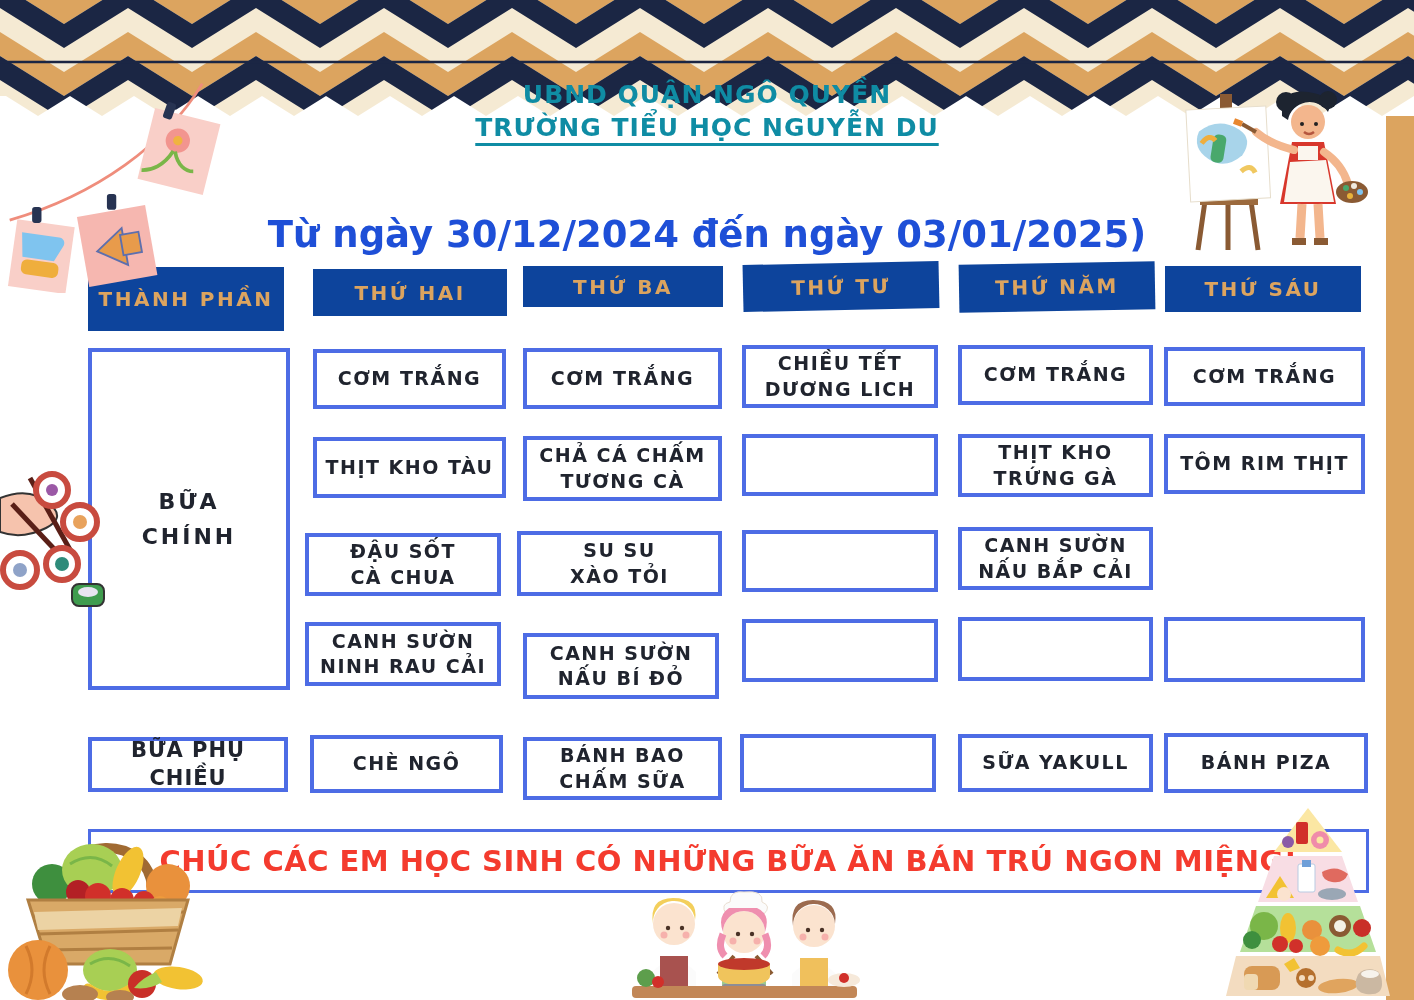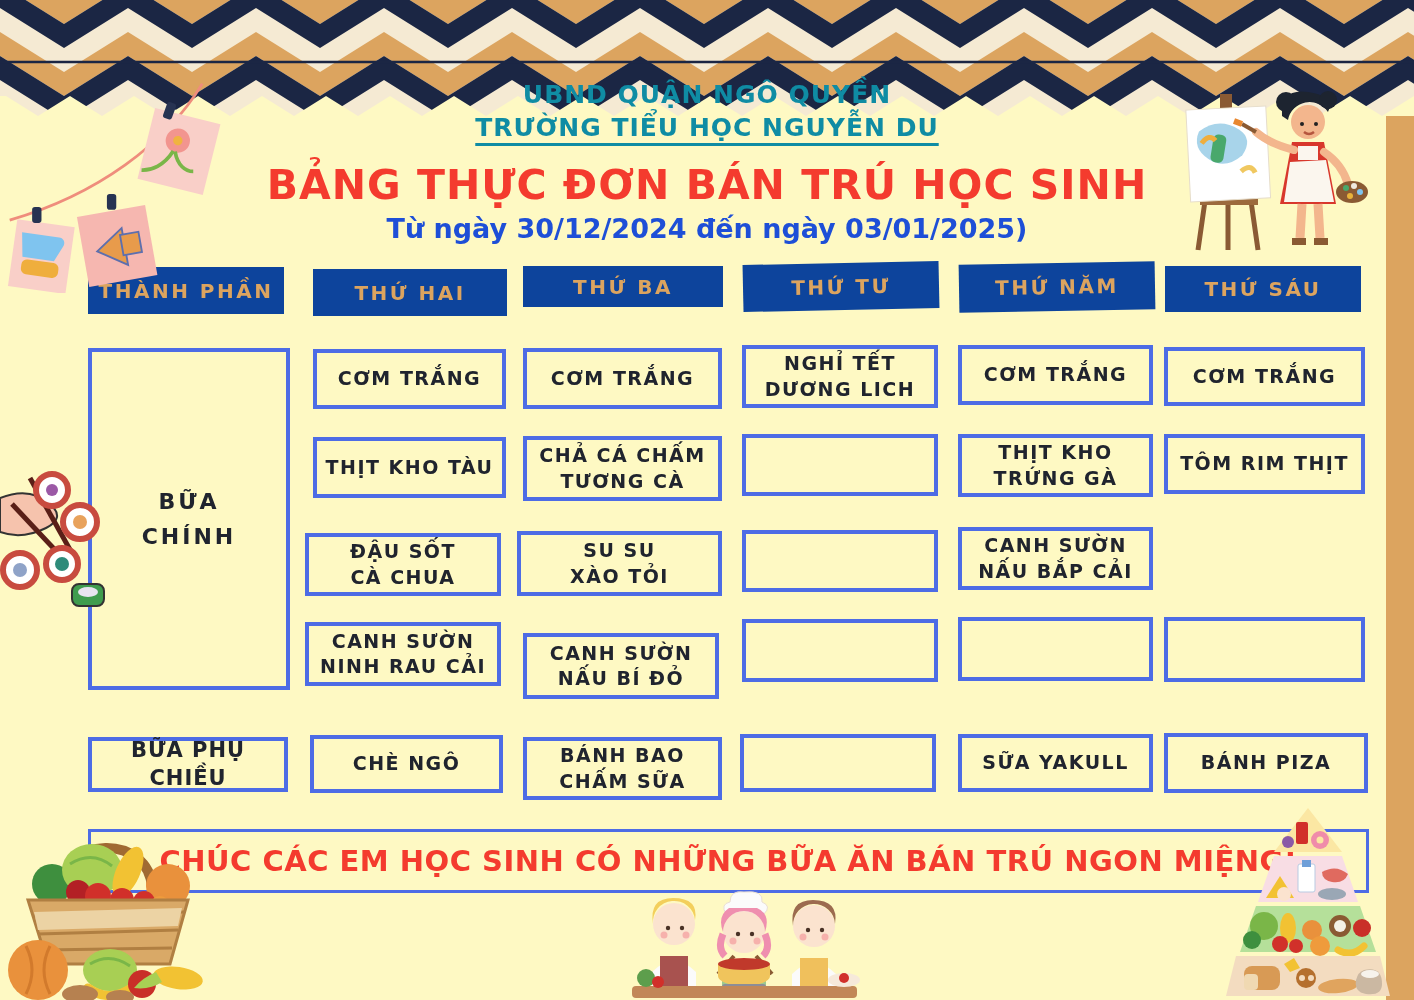--- a/index.html
+++ b/index.html
@@ -1,26 +1,26 @@
 <!DOCTYPE html>
 <html><head>
 <meta charset="utf-8">
 <style>
   html,body{margin:0;padding:0;background:#e8e2d4;}
   .page{
     position:relative;width:1414px;height:1000px;overflow:hidden;
-    background:#fef9c3;
+    background:#ffffff;
     font-family:"DejaVu Sans","Liberation Sans",sans-serif;
   }
   .abs{position:absolute;}
   
   .org-line{left:0;right:0;text-align:center;font-weight:bold;color:#0f8ca4;font-size:25px;letter-spacing:1px;}
   .org-line2{text-decoration:underline;text-underline-offset:7px;text-decoration-thickness:3px;}
   .main-title{left:0;right:0;text-align:center;font-weight:bold;color:#f43b2e;font-size:41px;letter-spacing:1px;}
-  .date-line{left:0;right:0;text-align:center;font-weight:bold;color:#1e4fd7;font-size:27px;}
+  .date-line{left:0;right:0;text-align:center;font-weight:bold;color:#1e4fd7;font-size:37px;}
   
   .hdr{
     background:#0d449c;color:#dca45f;display:flex;align-items:center;justify-content:center;
     font-weight:bold;font-size:20px;letter-spacing:2.5px;text-align:center;box-sizing:border-box;
   }
   .cell{
     border:4px solid #4d6ce5;display:flex;align-items:center;justify-content:center;
     text-align:center;font-weight:bold;color:#20242e;font-size:19px;letter-spacing:1.5px;
     line-height:1.32;white-space:pre-line;box-sizing:border-box;
   }
@@ -49,37 +49,36 @@
       </pattern>
     </defs>
     <path d="M0,0 H1414 V96 l-32,20 l-32,-20 l-32,20 l-32,-20 l-32,20 l-32,-20 l-32,20 l-32,-20 l-32,20 l-32,-20 l-32,20 l-32,-20 l-32,20 l-32,-20 l-32,20 l-32,-20 l-32,20 l-32,-20 l-32,20 l-32,-20 l-32,20 l-32,-20 l-32,20 l-32,-20 l-32,20 l-32,-20 l-32,20 l-32,-20 l-32,20 l-32,-20 l-32,20 l-32,-20 l-32,20 l-32,-20 l-32,20 l-32,-20 l-32,20 l-32,-20 l-32,20 l-32,-20 l-32,20 l-32,-20 l-32,20 l-32,-20 L0,96 Z" fill="url(#chev)"></path>
     <line x1="0" y1="62" x2="1414" y2="62" stroke="#1b2644" stroke-width="2.5"></line>
   </svg>
 
   <div class="abs right-strip" style="left:1386px;top:116px;width:28px;height:884px"></div>
 
   <div class="abs org-line" style="top:80px">UBND QUẬN NGÔ QUYỀN</div>
   <div class="abs org-line org-line2" style="top:113px">TRƯỜNG TIỂU HỌC NGUYỄN DU</div>
-  <div class="abs main-title" style="top:161px">BẢNG THỰC ĐƠN BÁN TRÚ HỌC SINH</div>
   <div class="abs date-line" style="top:213px">Từ ngày 30/12/2024 đến ngày 03/01/2025)</div>
 
-  <div class="abs hdr" style="left:88px;top:267px;width:196px;height:47px">THÀNH PHẦN</div>
+  <div class="abs hdr" style="left:88px;top:267px;width:196px;height:64px">THÀNH PHẦN</div>
   <div class="abs hdr" style="left:313px;top:269px;width:194px;height:47px">THỨ HAI</div>
   <div class="abs hdr" style="left:523px;top:266px;width:200px;height:41px">THỨ BA</div>
   <div class="abs hdr" style="left:743px;top:263px;width:196px;height:47px;transform:rotate(-1.2deg)">THỨ TƯ</div>
   <div class="abs hdr" style="left:959px;top:263px;width:196px;height:48px;transform:rotate(-1deg)">THỨ NĂM</div>
   <div class="abs hdr" style="left:1165px;top:266px;width:196px;height:46px">THỨ SÁU</div>
 
   <div class="abs cell section-cell" style="left:88px;top:348px;width:202px;height:342px">BỮA
 CHÍNH</div>
   <div class="abs cell sub-section" style="left:88px;top:737px;width:200px;height:55px">BỮA PHỤ CHIỀU</div>
 
   <div class="abs cell" style="left:313px;top:349px;width:193px;height:60px">CƠM TRẮNG</div>
   <div class="abs cell" style="left:523px;top:348px;width:199px;height:61px">CƠM TRẮNG</div>
-  <div class="abs cell" style="left:742px;top:345px;width:196px;height:63px">NGHỈ TẾT
+  <div class="abs cell" style="left:742px;top:345px;width:196px;height:63px">CHIỀU TẾT
 DƯƠNG LICH</div>
   <div class="abs cell" style="left:958px;top:345px;width:195px;height:60px">CƠM TRẮNG</div>
   <div class="abs cell" style="left:1164px;top:347px;width:201px;height:59px">CƠM TRẮNG</div>
 
   <div class="abs cell" style="left:313px;top:437px;width:193px;height:61px">THỊT KHO TÀU</div>
   <div class="abs cell" style="left:523px;top:436px;width:199px;height:65px">CHẢ CÁ CHẤM
 TƯƠNG CÀ</div>
   <div class="abs cell" style="left:742px;top:434px;width:196px;height:62px"></div>
   <div class="abs cell" style="left:958px;top:434px;width:195px;height:63px">THỊT KHO
 TRỨNG GÀ</div>

